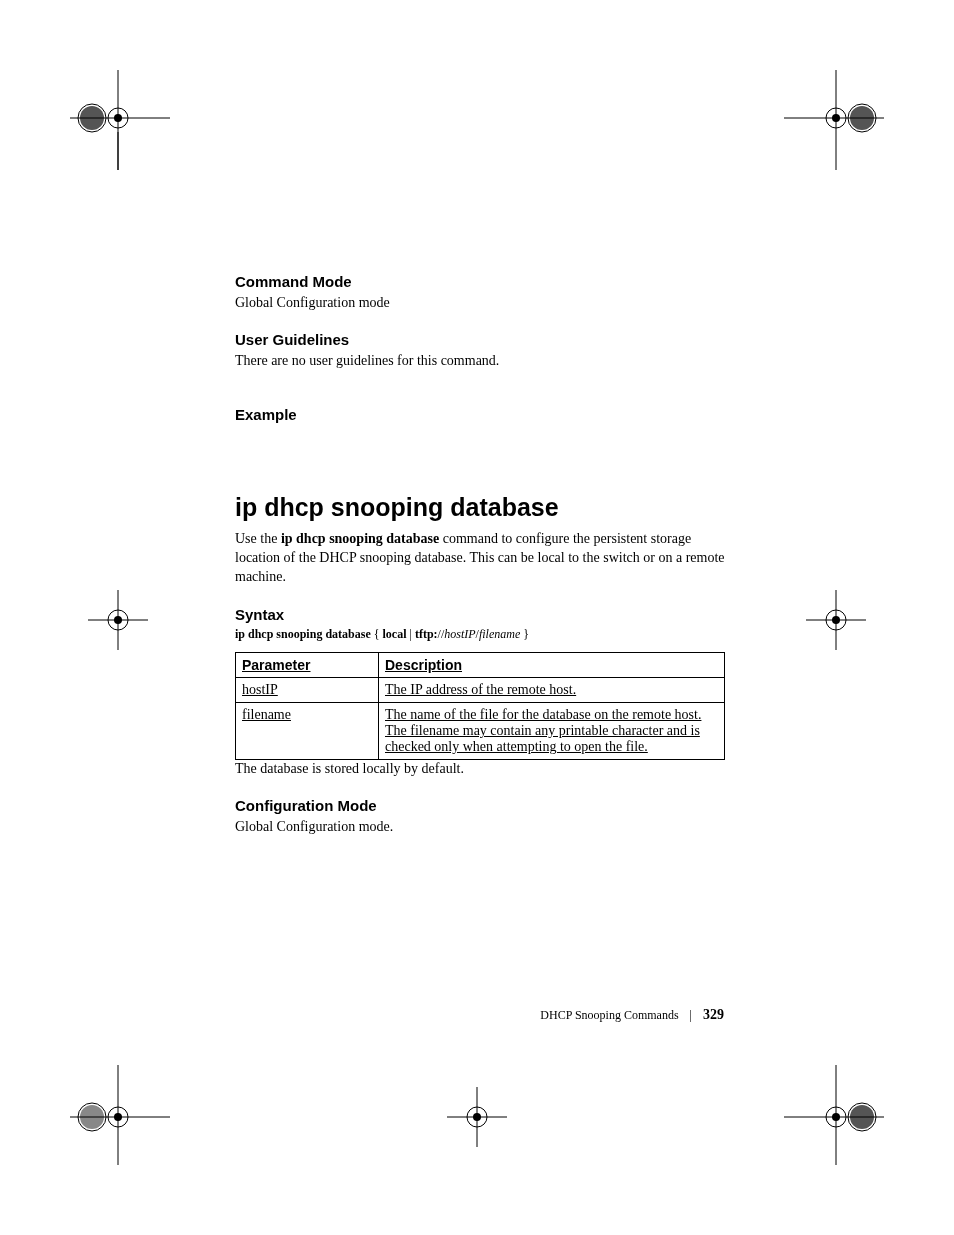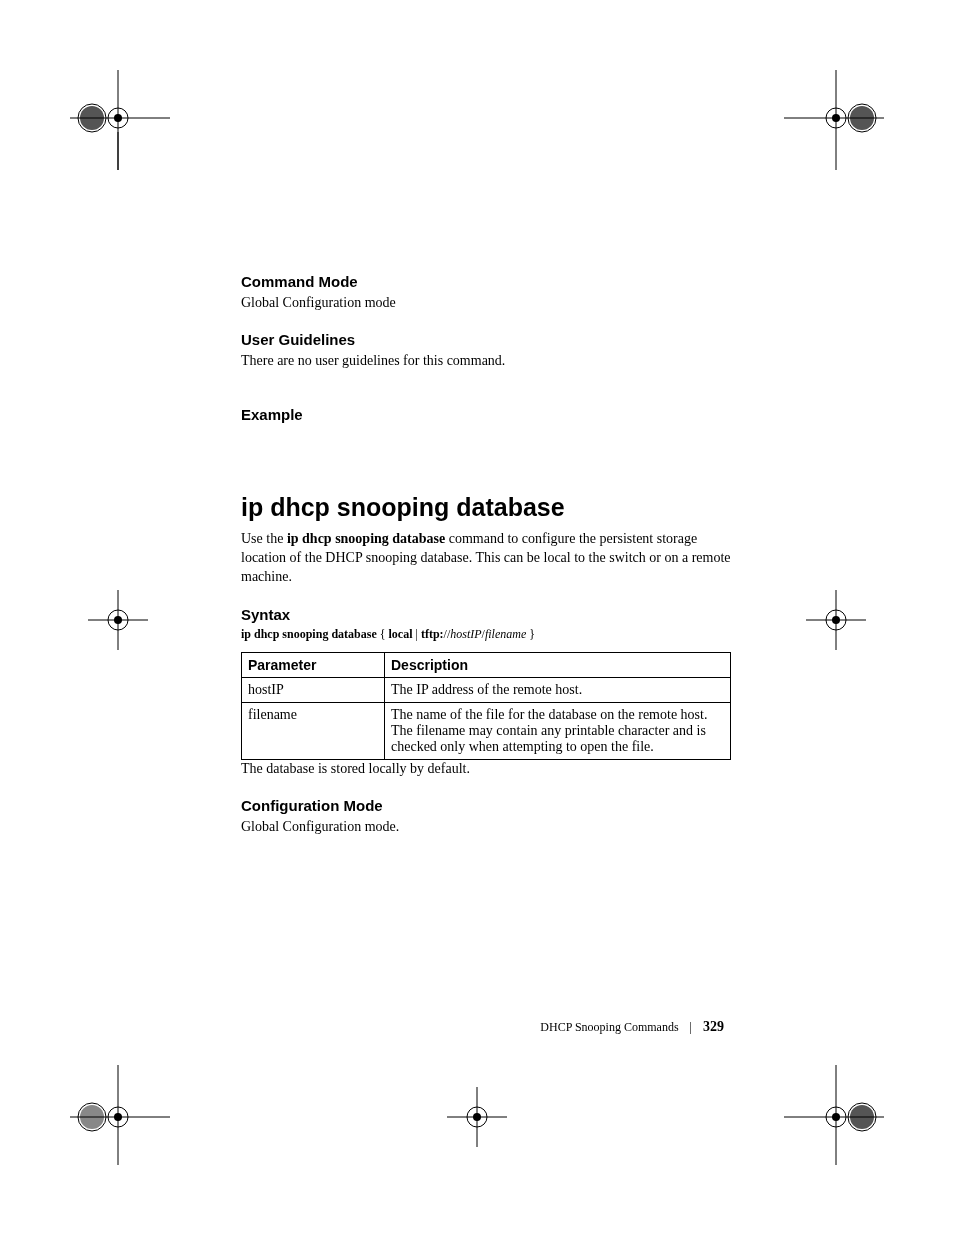--- a/index.html
+++ b/index.html
@@ -21,21 +21,21 @@
   .corner-mark.tl { top: 70px; left: 70px; }
   .corner-mark.tr { top: 70px; right: 70px; }
   .corner-mark.bl { bottom: 70px; left: 70px; }
   .corner-mark.br { bottom: 70px; right: 70px; }
   .side-mark { position: absolute; width: 60px; height: 60px; }
   .side-mark.ml { top: 590px; left: 88px; }
   .side-mark.mr { top: 590px; right: 88px; }
   .bottom-center { position: absolute; bottom: 88px; left: 50%; transform: translateX(-50%); width: 60px; height: 60px;}
   .content {
     position: absolute;
-    left: 241px;
+    left: 235px;
     top: 255px;
     width: 490px;
   }
   .sec-head {
     font-family: Arial, Helvetica, sans-serif;
     font-weight: bold;
     font-size: 15px;
     margin-top: 18px;
     margin-bottom: 4px;
   }
@@ -52,37 +52,38 @@
   .syntax-line {
     font-size: 12px;
   }
   .syntax-line .bold { font-weight: bold; }
   .syntax-line .ital { font-style: italic; }
   table.param {
     border-collapse: collapse;
     width: 100%;
     margin-top: 10px;
     font-size: 14px;
+    text-decoration: underline;
   }
   table.param th {
     font-family: Arial, Helvetica, sans-serif;
     font-weight: bold;
     text-align: left;
     border: 1.5px solid #000;
     padding: 4px 6px;
   }
   table.param td {
     border: 1px solid #000;
     padding: 4px 6px;
     vertical-align: top;
     font-family: Georgia, "Times New Roman", serif;
   }
   .footer {
     position: absolute;
-    bottom: 200px;
+    bottom: 212px;
     right: 230px;
     font-size: 12px;
   }
   .footer .sep { margin: 0 8px; }
   .footer .pnum { font-weight: bold; font-size: 14px; }
 </style>
 </head>
 <body>
 
 <div class="corner-mark tl">

